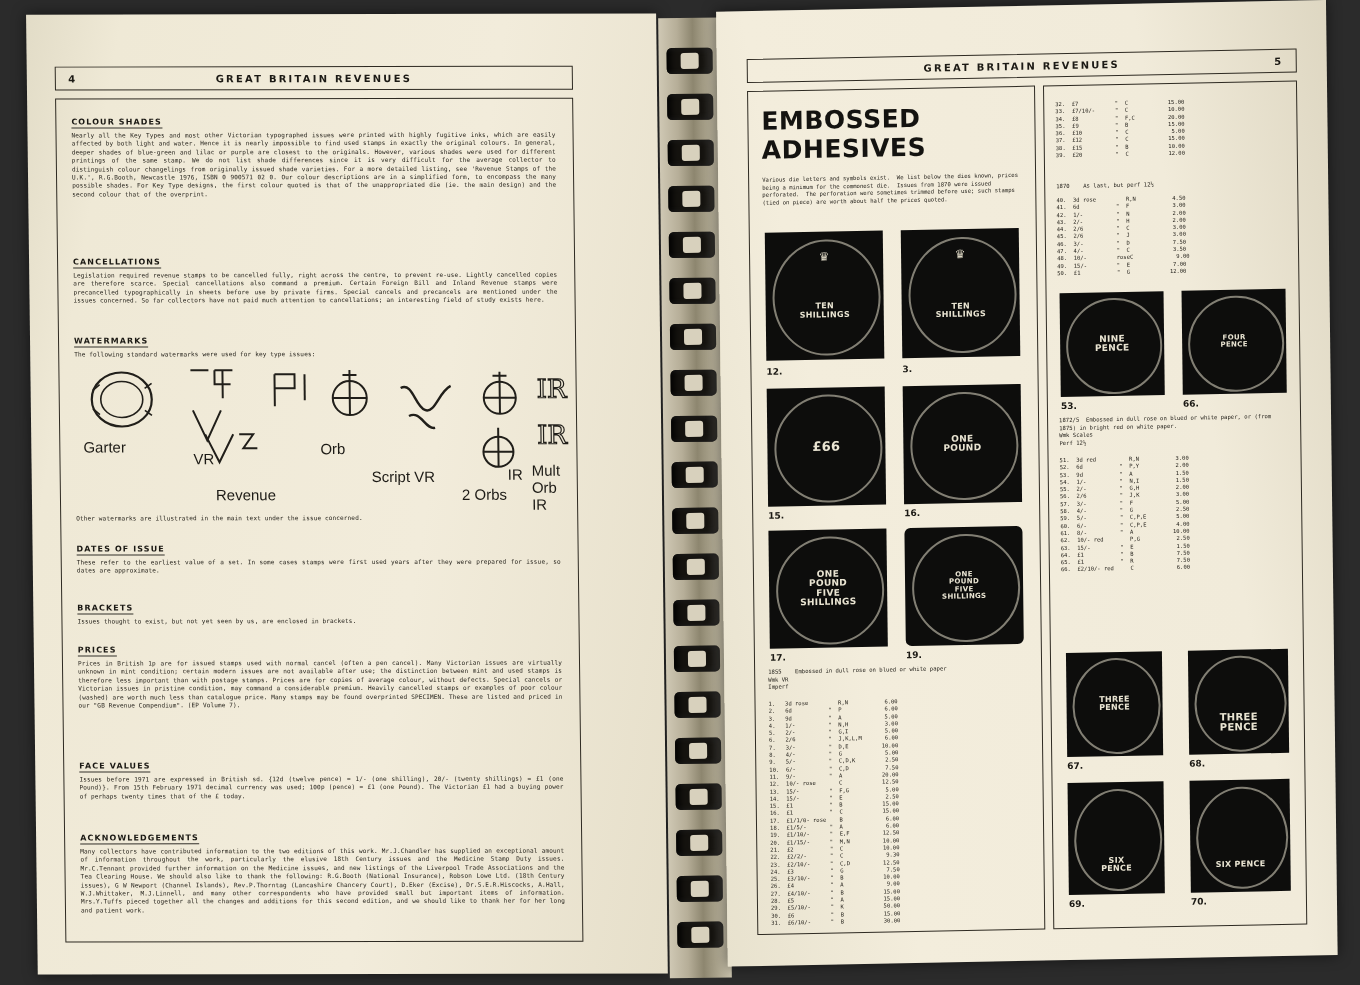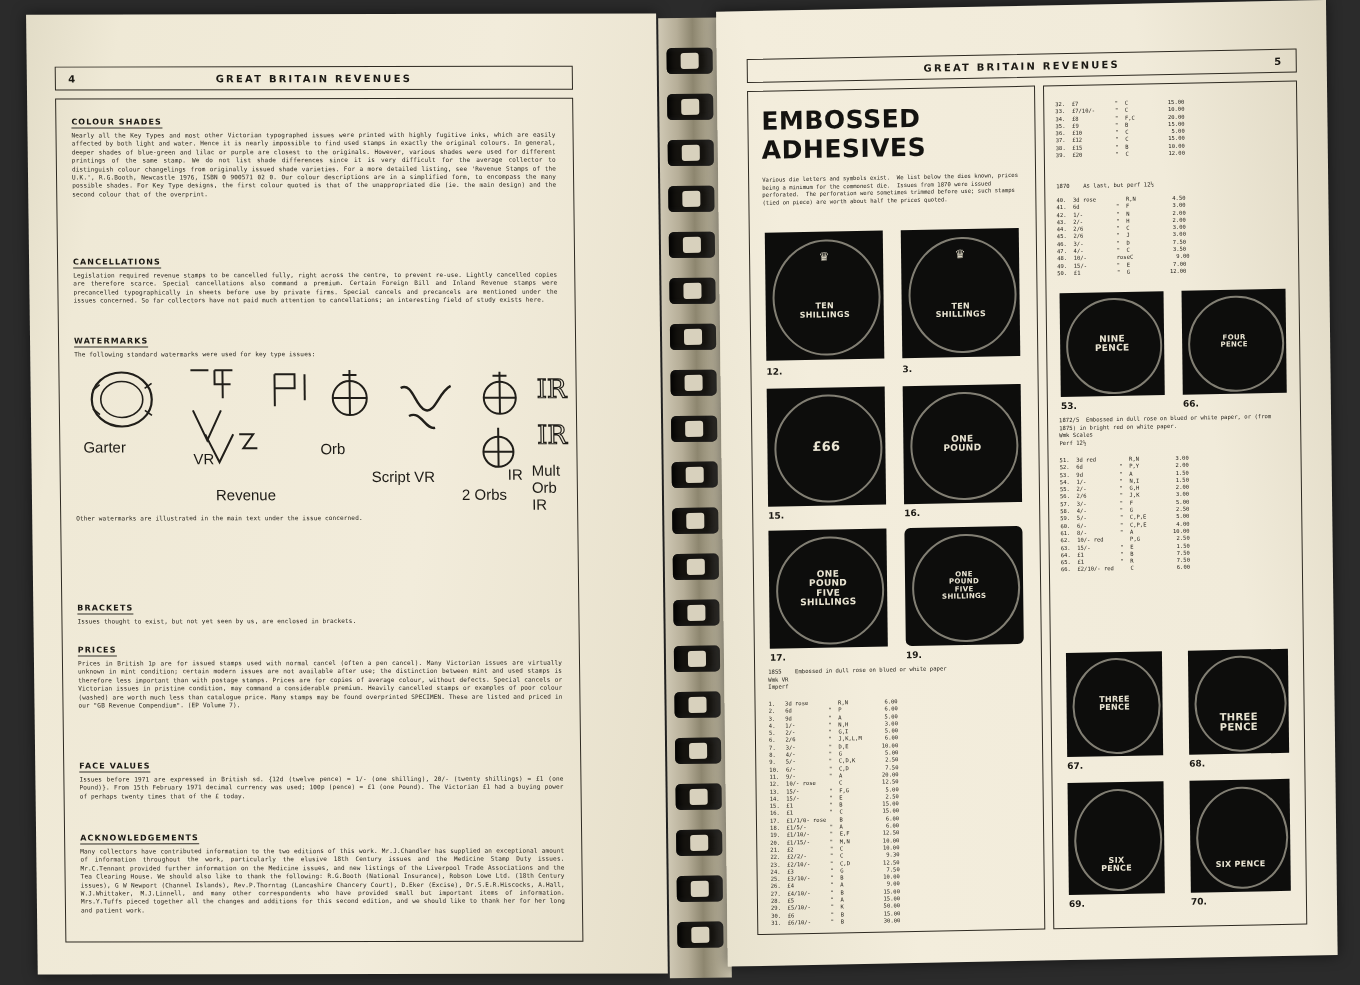--- a/index.html
+++ b/index.html
@@ -310,20 +310,24 @@
           <text x="2" y="26" font-family="DejaVu Serif, serif" font-size="26" fill="none" stroke="#211f1a" stroke-width="1.2">IR</text>
         </svg>
         <div class="wm-lab" style="left:432px; top:104px;">IR</div>
         <div class="wm-lab" style="left:456px; top:100px;">Mult Orb IR</div>
       </div>
 
       <div class="blk" style="left:44px; top:500px; width:484px;">
         <div class="para">Other watermarks are illustrated in the main text under the issue concerned.</div>
       </div>
 
+      <div class="blk" style="left:44px; top:523px; width:484px;">
+        <div class="sec-h">DATES OF ISSUE</div>
+        <div class="para">These refer to the earliest value of a set.  In some cases stamps were first used years after they were prepared for issue, so dates are approximate.</div>
+      </div>
 
       <div class="blk" style="left:44px; top:582px; width:484px;">
         <div class="sec-h">BRACKETS</div>
         <div class="para">Issues thought to exist, but not yet seen by us, are enclosed in brackets.</div>
       </div>
 
       <div class="blk" style="left:44px; top:624px; width:484px;">
         <div class="sec-h">PRICES</div>
         <div class="para">Prices in British 1p are for issued stamps used with normal cancel (often a pen cancel).  Many Victorian issues are virtually unknown in mint condition; certain modern issues are not available after use; the distinction between mint and used stamps is therefore less important than with postage stamps.  Prices are for copies of average colour, without defects.  Special cancels or Victorian issues in pristine condition, may command a considerable premium.  Heavily cancelled stamps or examples of poor colour (washed) are worth much less than catalogue price.  Many stamps may be found overprinted SPECIMEN.  These are listed and priced in our "GB Revenue Compendium".  (EP Volume 7).</div>
       </div>

